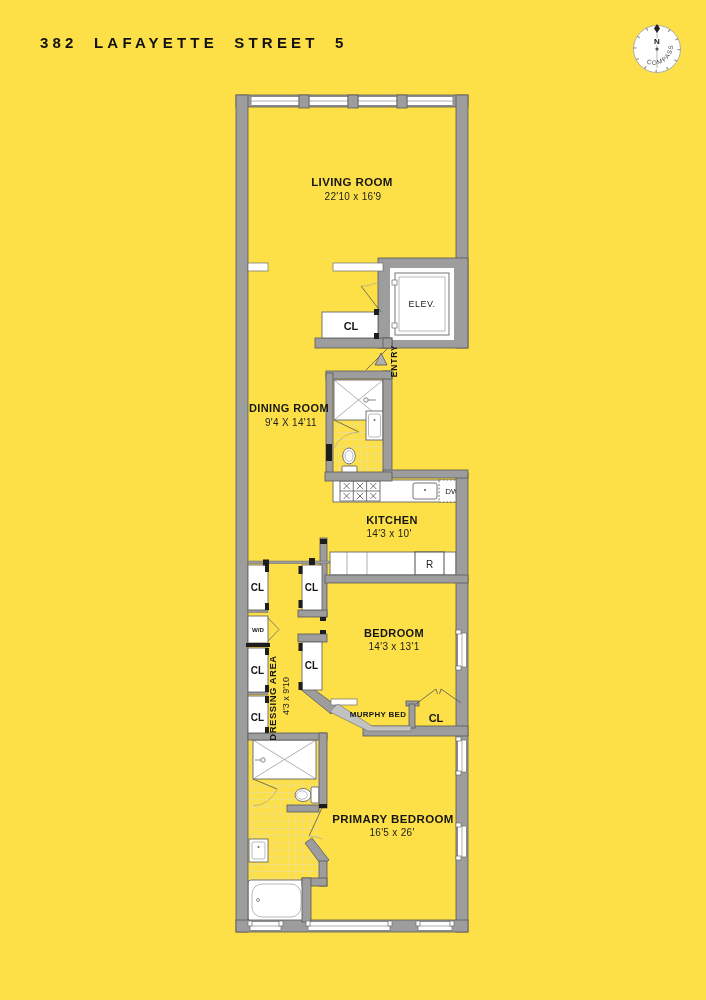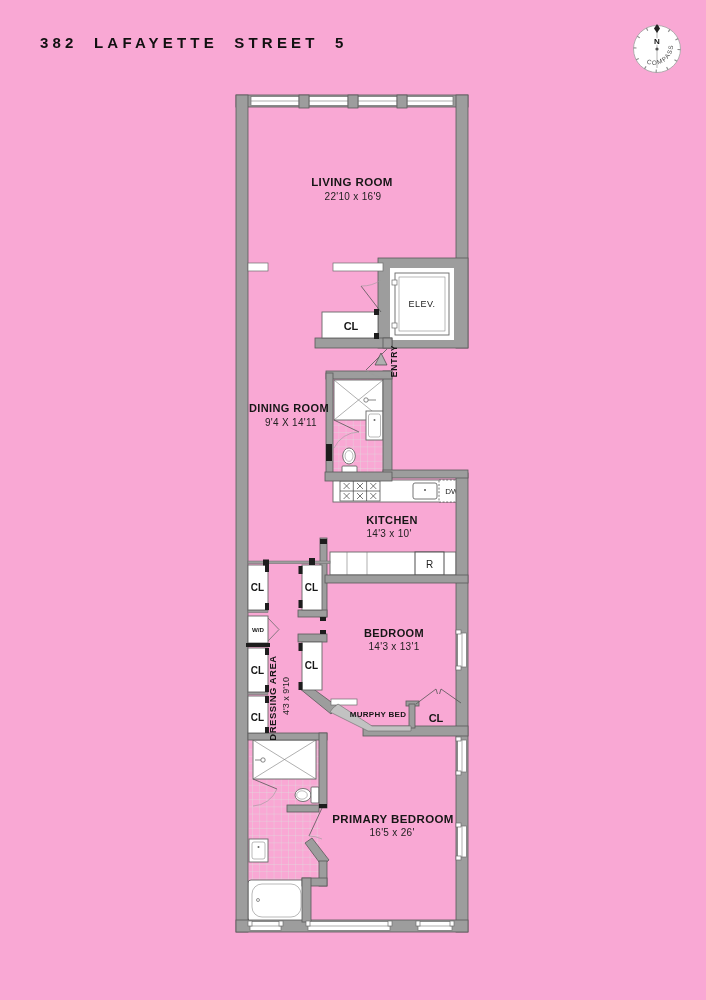--- a/index.html
+++ b/index.html
@@ -1,16 +1,16 @@
 <!DOCTYPE html>
 <html><head>
 <meta charset="utf-8">
 <style>
   html,body{margin:0;padding:0;background:#fff;}
-  .page{position:relative;width:706px;height:1000px;background:#f9a8d4;overflow:hidden;}
+  .page{position:relative;width:706px;height:1000px;background:#fde047;overflow:hidden;}
   svg{display:block;}
   
   .wall{fill:#9d9d9d;stroke:#595959;stroke-width:.8;}
   .thinw{fill:#9d9d9d;stroke:#6b6b6b;stroke-width:.5;}
   .fix{fill:#ffffff;stroke:#676767;stroke-width:.9;}
   .fix2{fill:#ffffff;stroke:#8a8a8a;stroke-width:.6;}
   .ln{stroke:#7a7a7a;stroke-width:.6;fill:none;}
   .lnD{stroke:#555;stroke-width:.8;fill:none;}
   .arc{stroke:#9a9a9a;stroke-width:.6;fill:none;}
   .jamb{fill:#1d1d1d;}

